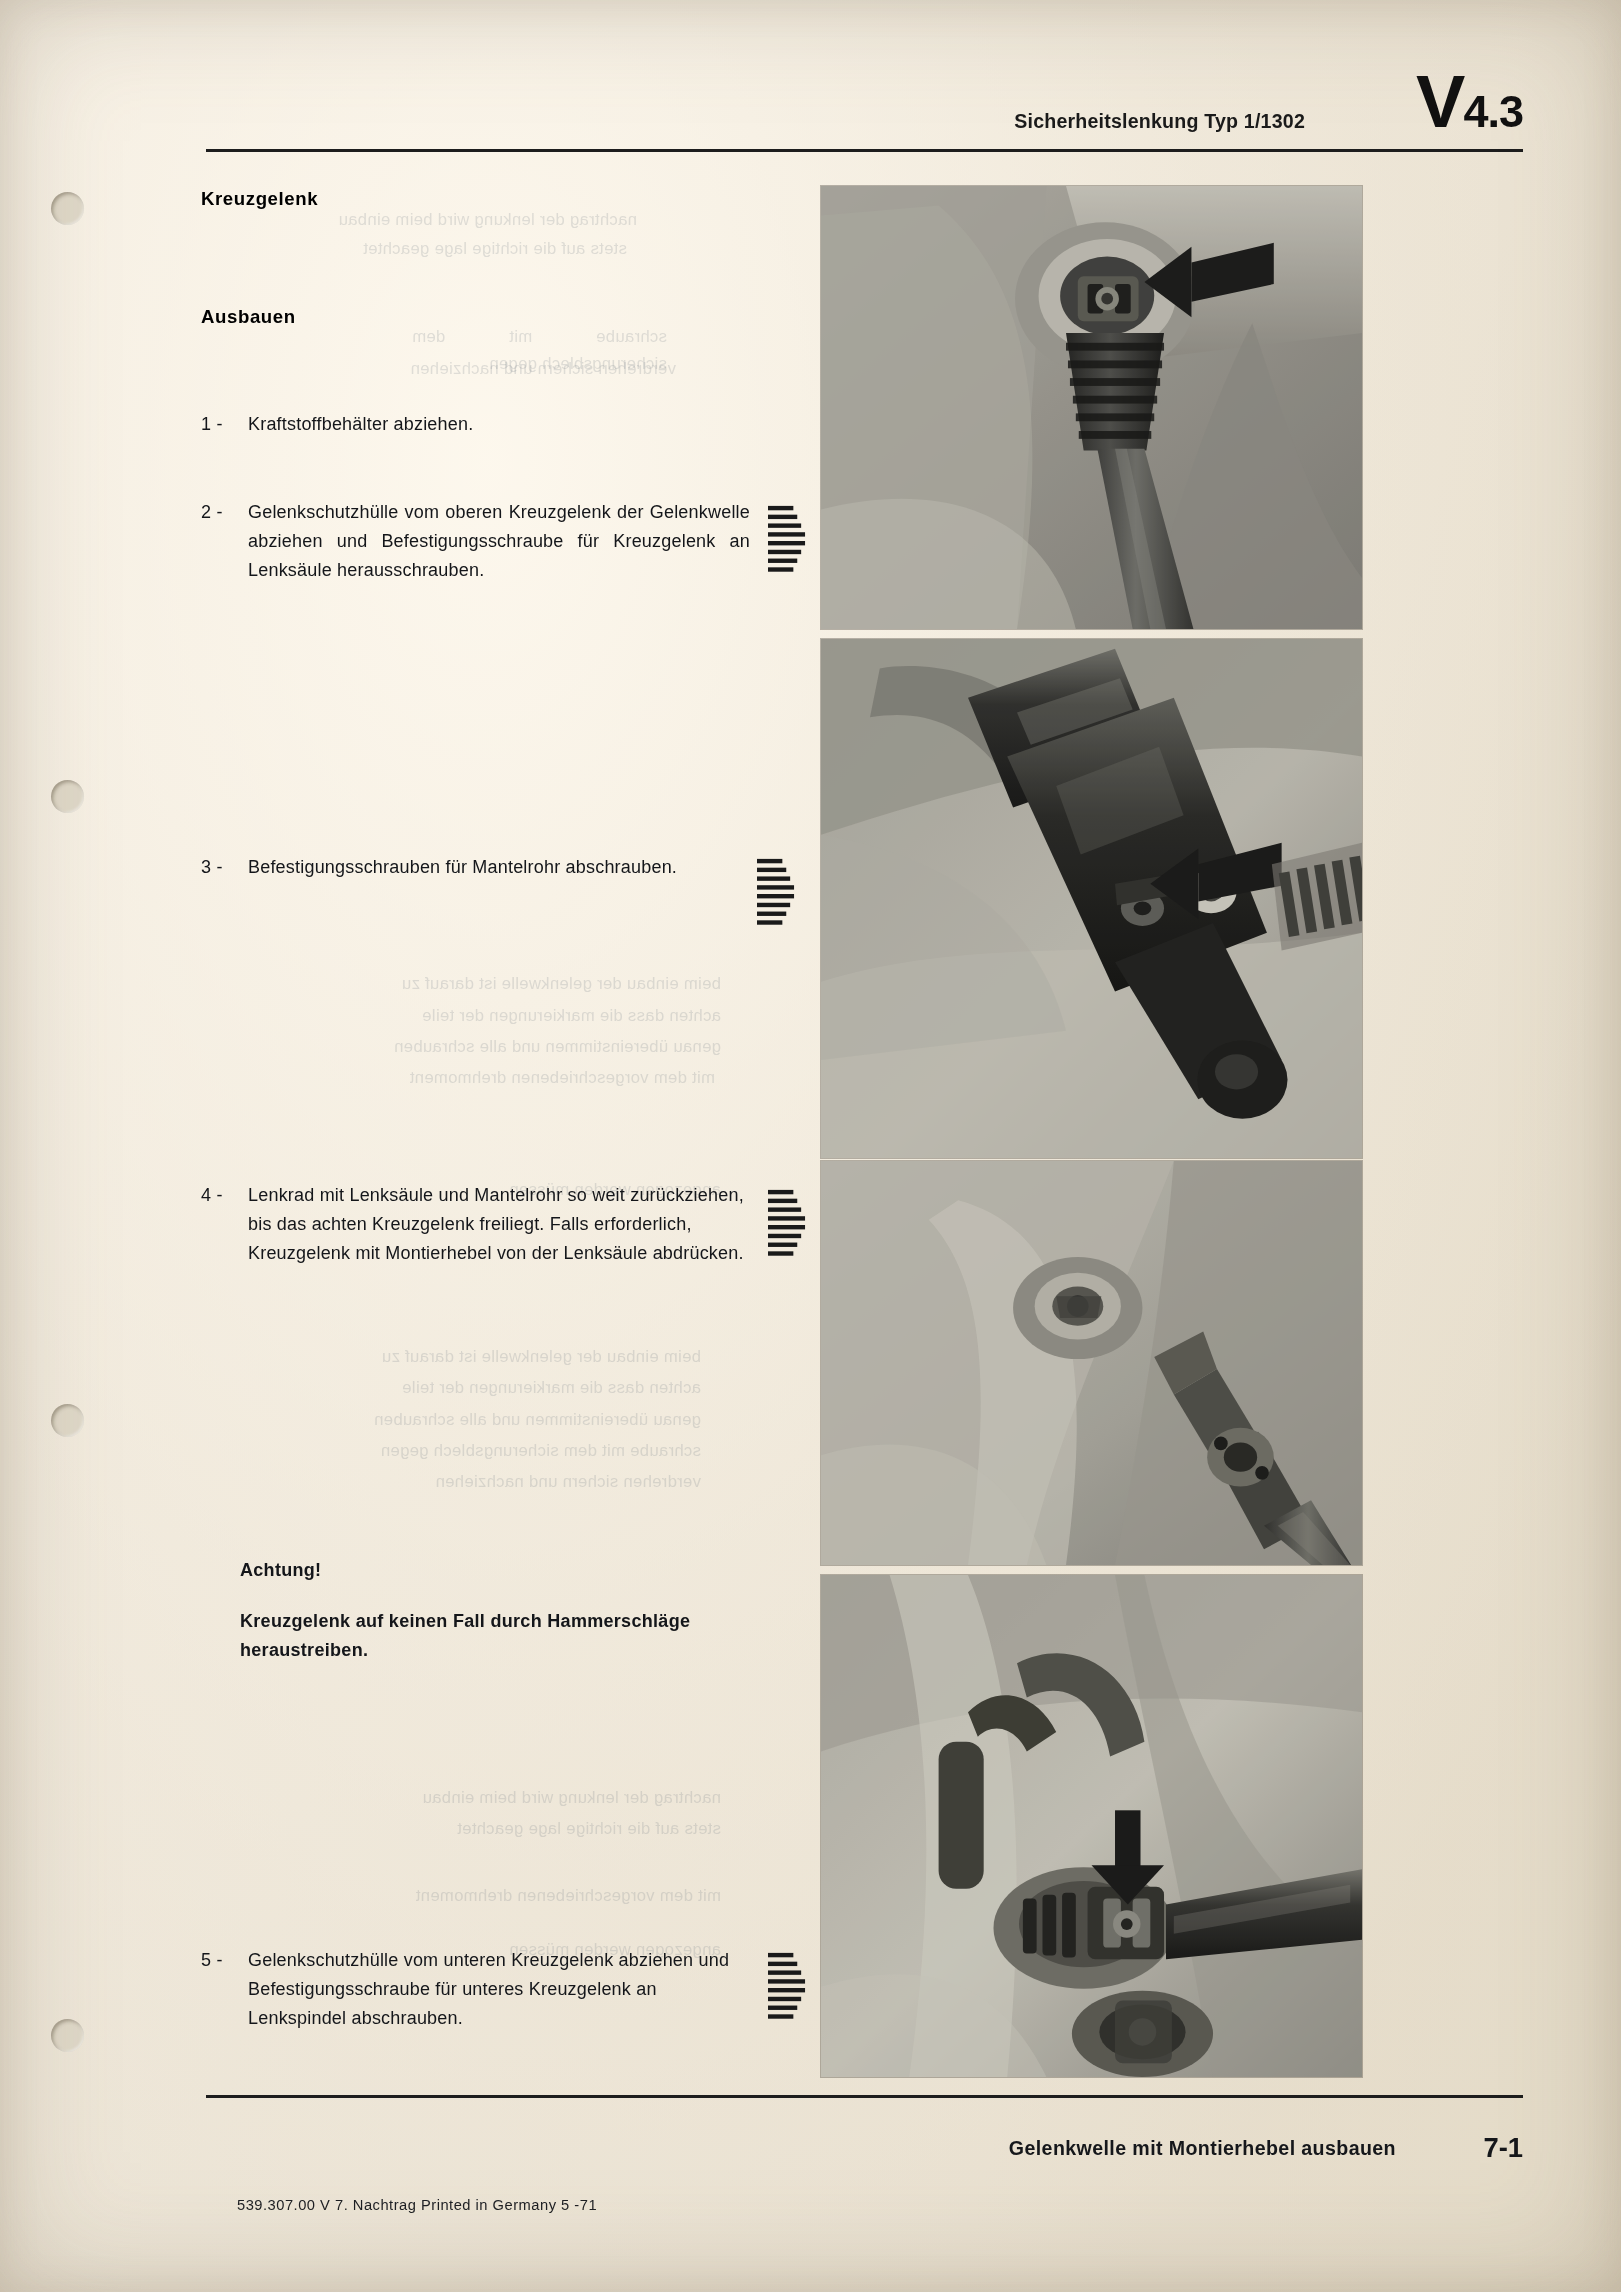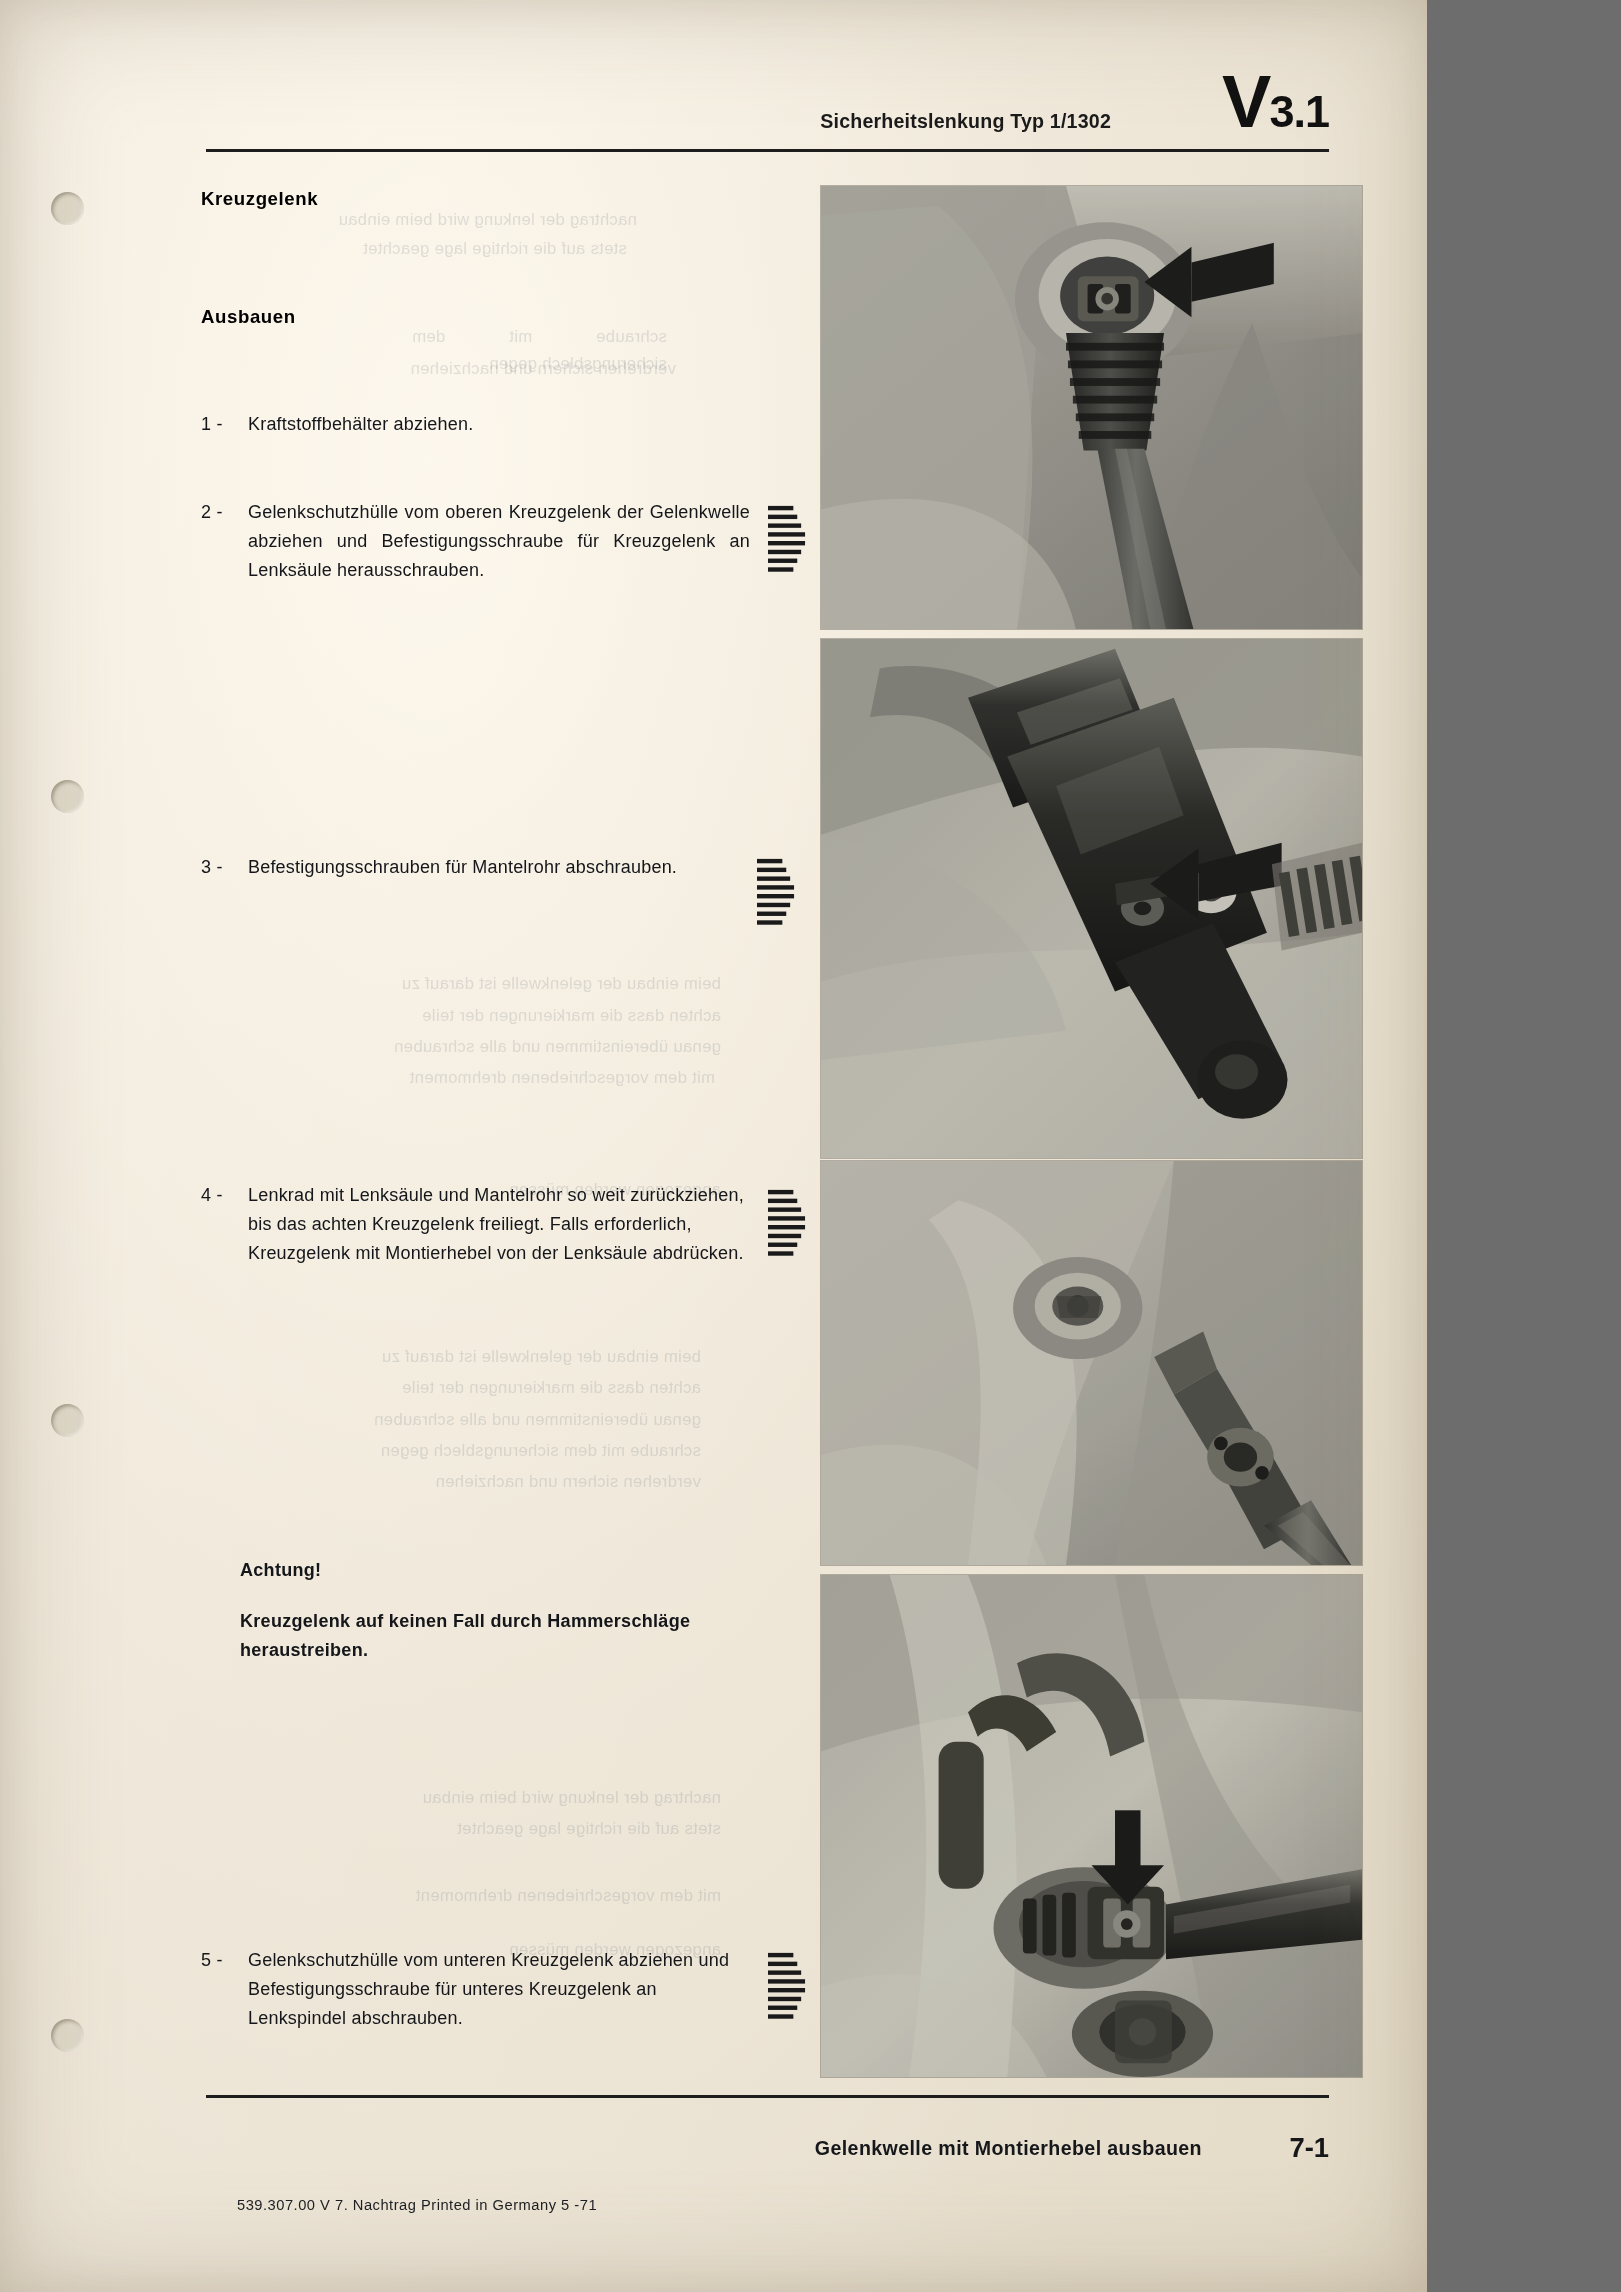--- a/index.html
+++ b/index.html
@@ -5,21 +5,21 @@
   html, body {
     margin: 0;
     padding: 0;
     background: #6d6d6d;
   }
   body {
     font-family: "Liberation Sans", sans-serif;
   }
   .page {
     position: relative;
-    width: 1427px;
+    width: 1621px;
     height: 2293px;
     background: #bef264;
     overflow: hidden;
   }
   
   .paper-tone {
     position: absolute;
     inset: 0;
     background:
       radial-gradient(ellipse at 30% 20%, rgba(255,250,240,0.85) 0%, rgba(243,236,223,0.4) 45%, rgba(220,210,192,0.25) 80%),
@@ -208,21 +208,21 @@
   <div class="content">
 
     <div class="punch p1"></div>
     <div class="punch p2"></div>
     <div class="punch p3"></div>
     <div class="punch p4"></div>
 
     <div class="header">
       <div class="header-title">Sicherheitslenkung Typ 1/1302</div>
       <div class="header-code">
-        <span class="big">V</span><span class="small">3.1</span>
+        <span class="big">V</span><span class="small">4.3</span>
       </div>
     </div>
     <div class="rule-top"></div>
 
     <div class="ghost" style="left:225px; top:206px; width:412px;">nachtrag der lenkung wird beim einbau</div>
     <div class="ghost" style="left:294px; top:235px; width:333px;">stets auf die richtige lage geachtet</div>
     <div class="ghost" style="left:412px; top:323px; width:255px;">schraube mit dem sicherungsblech gegen</div>
     <div class="ghost" style="left:392px; top:355px; width:284px;">verdrehen sichern und nachziehen</div>
     <div class="ghost" style="left:211px; top:970px; width:510px;">beim einbau der gelenkwelle ist darauf zu</div>
     <div class="ghost" style="left:211px; top:1002px; width:510px;">achten dass die markierungen der teile</div>

